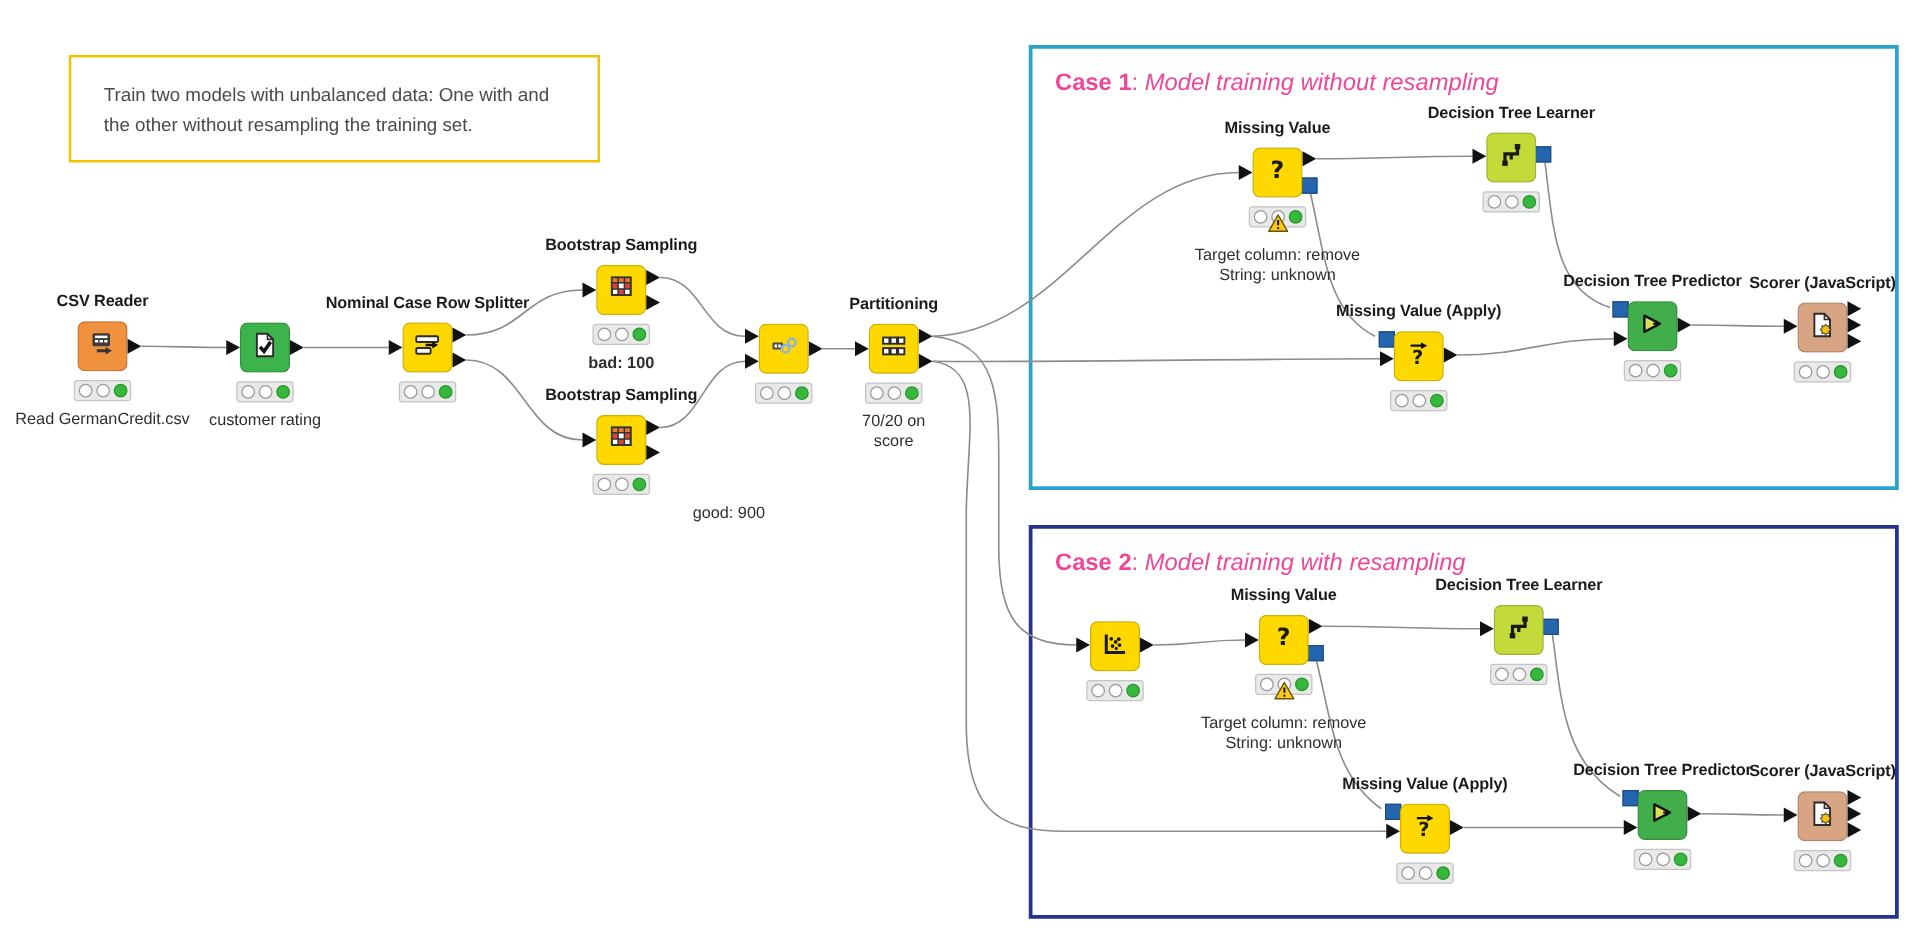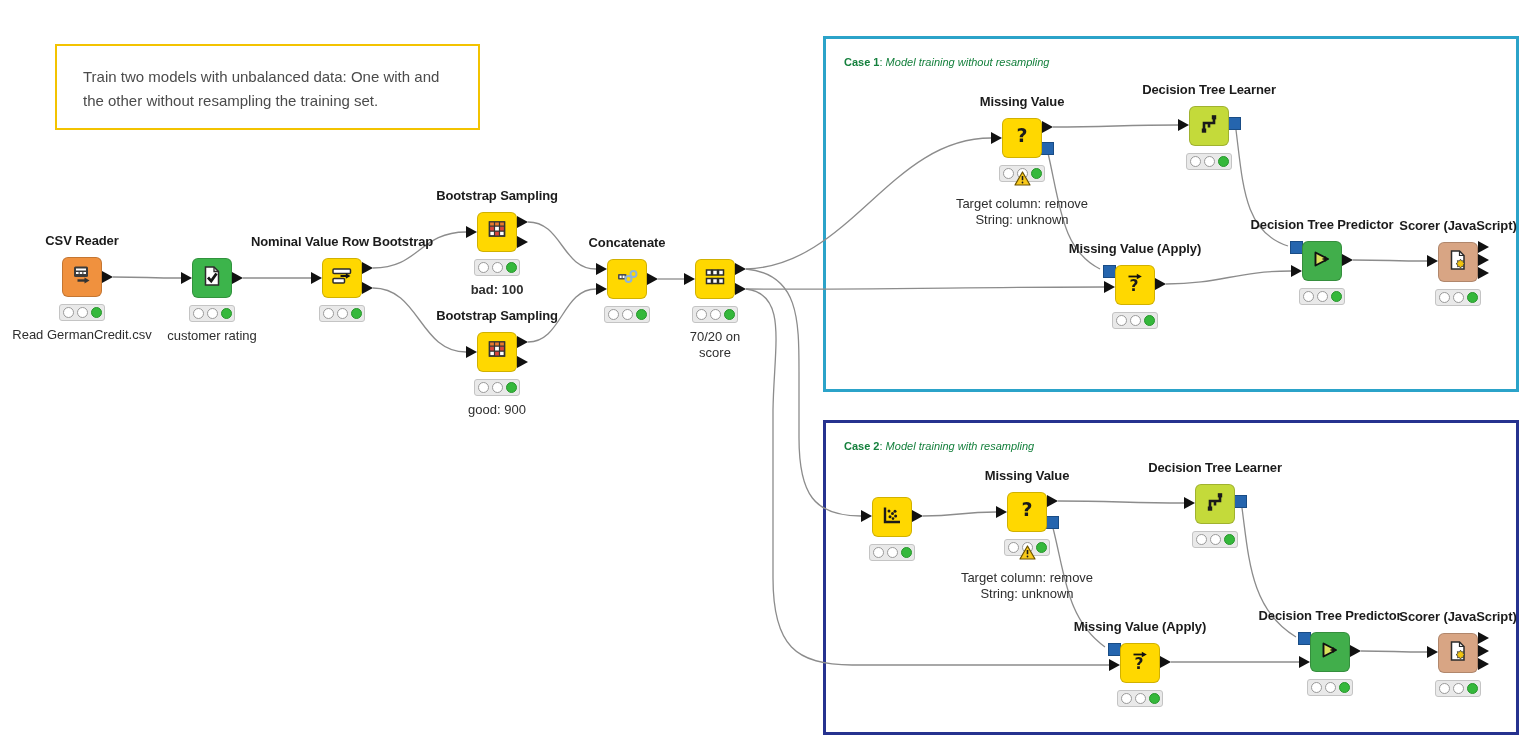--- a/index.html
+++ b/index.html
@@ -2,21 +2,21 @@
 <html><head>
 <meta charset="utf-8">
 <style>
   html,body{margin:0;padding:0;background:#fff;}
   #canvas{position:relative;width:1536px;height:753px;background:#fff;overflow:hidden;
           font-family:"Liberation Sans",sans-serif;}
   #wires{position:absolute;left:0;top:0;z-index:2;}
   .case-box{position:absolute;z-index:1;box-sizing:border-box;background:transparent;}
   #case-box-1{left:823px;top:36px;width:696px;height:356px;}
   #case-box-2{left:823px;top:420px;width:696px;height:315px;}
-  .case-title{position:absolute;left:18px;top:17px;font-size:11px;color:#15803d;}
+  .case-title{position:absolute;left:18px;top:17px;font-size:19px;color:#ec4899;}
   .case-title b{font-weight:bold;}
   .case-title i{font-style:italic;}
   #annotation{position:absolute;left:55px;top:44px;width:425px;height:86px;z-index:1;
               box-sizing:border-box;padding:19px 26px;font-size:15px;line-height:1.6;color:#4b4b4b;}
   .nsq{position:absolute;width:40px;height:40px;border-radius:6px;z-index:4;
        display:flex;align-items:center;justify-content:center;
        border:1px solid rgba(0,0,0,.18);box-sizing:border-box;}
   .nlabel{position:absolute;width:300px;text-align:center;font-weight:bold;font-size:13px;
           color:#1b1b1b;white-space:nowrap;z-index:3;letter-spacing:-0.1px;height:20px;line-height:20px;}
   .ncap{position:absolute;width:230px;text-align:center;font-size:13px;color:#2e2e2e;
@@ -106,21 +106,21 @@
     <div class="tri" style="left: 181px; top: 272px; border-left-color: rgb(17, 17, 17);"></div>
     <div class="tri" style="left: 232px; top: 272px; border-left-color: rgb(17, 17, 17);"></div>
     <div class="tl" style="left: 189px; top: 305px;">
       <span class="dot"></span>
       <span class="dot"></span>
       <span class="dot" style="background: rgb(53, 184, 59); border-color: rgb(39, 150, 44);"></span>
     </div>
     <div class="ncap" style="left: 97px; top: 328px;">
       <div>customer rating</div>
     </div>
-    <div class="nlabel" style="left: 192px; top: 232px;">Nominal Value Row Bootstrap</div>
+    <div class="nlabel" style="left: 192px; top: 232px;">Nominal Case Row Splitter</div>
     <div class="nsq" style="left: 322px; top: 258px; background: rgb(255, 216, 0);">
       <span><svg width="24" height="24" viewBox="0 0 24 24">
           <rect x="3" y="5" width="17.5" height="4.6" rx="1" fill="#fff" stroke="#2b2b2b" stroke-width="1.5"></rect>
           <rect x="3" y="14.4" width="11.5" height="4.6" rx="1" fill="#fff" stroke="#2b2b2b" stroke-width="1.5"></rect>
           <path d="M10.5 12 h6.5" stroke="#111" stroke-width="2" fill="none"></path>
           <path d="M15.8 9.2 l4.6 2.8 -4.6 2.8 z" fill="#111"></path>
         </svg></span>
     </div>
     <div class="tri" style="left: 311px; top: 272px; border-left-color: rgb(17, 17, 17);"></div>
     <div class="tri" style="left: 362px; top: 262px; border-left-color: rgb(17, 17, 17);"></div>
@@ -164,44 +164,44 @@
         </svg></span>
     </div>
     <div class="tri" style="left: 466px; top: 346px; border-left-color: rgb(17, 17, 17);"></div>
     <div class="tri" style="left: 517px; top: 336px; border-left-color: rgb(17, 17, 17);"></div>
     <div class="tri" style="left: 517px; top: 356px; border-left-color: rgb(17, 17, 17);"></div>
     <div class="tl" style="left: 474px; top: 379px;">
       <span class="dot"></span>
       <span class="dot"></span>
       <span class="dot" style="background: rgb(53, 184, 59); border-color: rgb(39, 150, 44);"></span>
     </div>
-    <div class="ncap" style="left: 382px; top: 402px;">
+    <div class="ncap" style="left: 382px; top: 402px; text-align: right;">
       <div>good: 900</div>
     </div>
-    <div class="nlabel" style="left: 477px; top: 233px;">Concatenate</div>
     <div class="nsq" style="left: 607px; top: 259px; background: rgb(255, 216, 0);">
       <span><svg width="24" height="24" viewBox="0 0 24 24">
           <rect x="3" y="9" width="8.5" height="5.5" rx="1" fill="#4d4d4d"></rect>
           <rect x="4.6" y="10.6" width="2" height="2.4" fill="#fff"></rect>
           <rect x="7.6" y="10.6" width="2" height="2.4" fill="#fff"></rect>
           <g fill="none" stroke="#8FB4D9" stroke-width="2">
             <circle cx="13.5" cy="14" r="3"></circle>
             <circle cx="18.5" cy="9" r="3"></circle>
             <path d="M15.4 12.2 L16.6 10.9"></path>
           </g>
         </svg></span>
     </div>
     <div class="tri" style="left: 596px; top: 263px; border-left-color: rgb(17, 17, 17);"></div>
     <div class="tri" style="left: 596px; top: 283px; border-left-color: rgb(17, 17, 17);"></div>
     <div class="tri" style="left: 647px; top: 273px; border-left-color: rgb(17, 17, 17);"></div>
     <div class="tl" style="left: 604px; top: 306px;">
       <span class="dot"></span>
       <span class="dot"></span>
       <span class="dot" style="background: rgb(53, 184, 59); border-color: rgb(39, 150, 44);"></span>
     </div>
+    <div class="nlabel" style="left: 565px; top: 233px;">Partitioning</div>
     <div class="nsq" style="left: 695px; top: 259px; background: rgb(255, 216, 0);">
       <span><svg width="24" height="24" viewBox="0 0 24 24">
           <g fill="#fff" stroke="#2b2b2b" stroke-width="1.5">
             <rect x="3.5" y="5" width="5" height="5"></rect>
             <rect x="9.5" y="5" width="5" height="5"></rect>
             <rect x="15.5" y="5" width="5" height="5"></rect>
             <rect x="3.5" y="13.5" width="5" height="5"></rect>
             <rect x="9.5" y="13.5" width="5" height="5"></rect>
             <rect x="15.5" y="13.5" width="5" height="5"></rect>
           </g>

